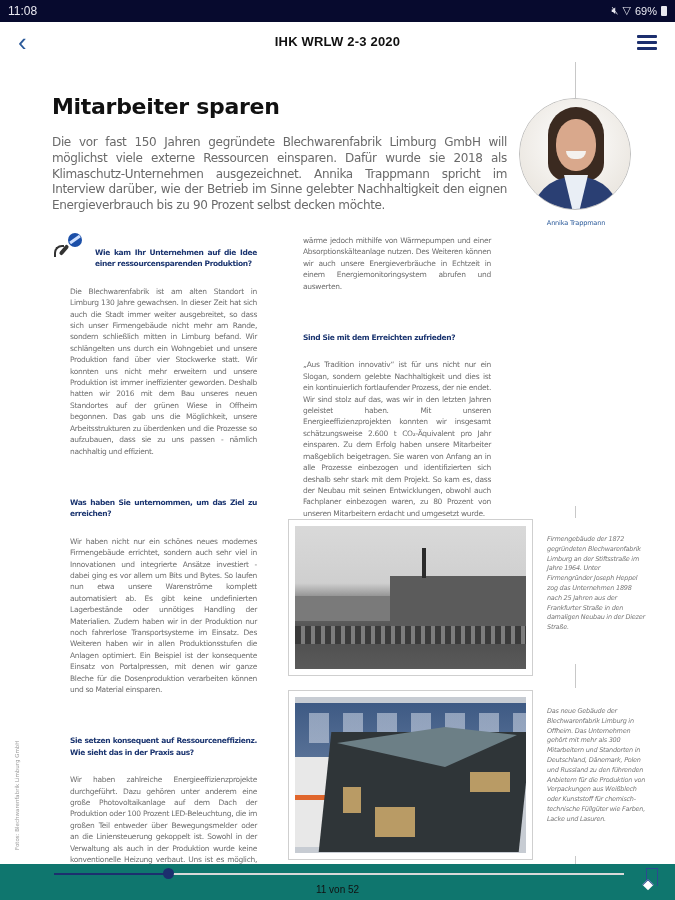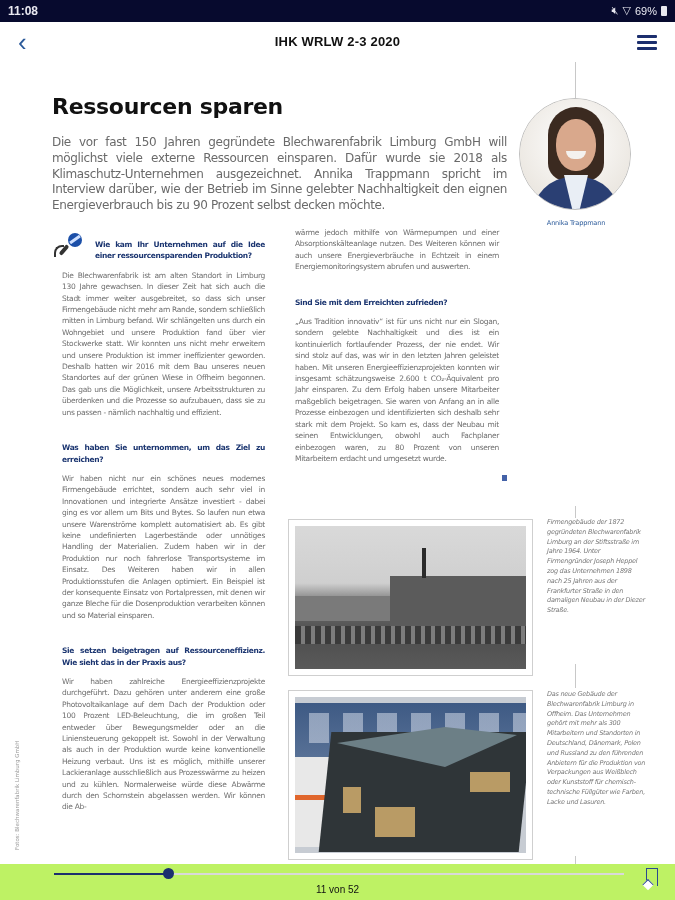--- a/index.html
+++ b/index.html
@@ -1,20 +1,20 @@
 <!DOCTYPE html>
 <html><head>
 <meta charset="utf-8">
 <style>
   * { box-sizing: border-box; margin: 0; padding: 0; }
   html, body { width: 675px; height: 900px; overflow: hidden; background: #ffffff; }
   body { font-family: "Liberation Sans", sans-serif; position: relative; }
 
   .statusbar { position: absolute; left: 0; top: 0; width: 675px; height: 22px; background: #070a2e; color: #e8e8f0; font-size: 12px; }
-  .statusbar .time { position: absolute; left: 8px; top: 4px; font-weight: bold; text-align: center; }
+  .statusbar .time { position: absolute; left: 8px; top: 4px; font-weight: normal; text-align: center; }
   .statusbar .right { position: absolute; right: 8px; top: 4px; display: flex; align-items: center; gap: 4px; font-size: 11px; }
   .statusbar .batt { display: inline-block; width: 6px; height: 10px; background: #e8e8f0; border-radius: 1px; }
 
   .appbar { position: absolute; left: 0; top: 22px; width: 675px; height: 42px; background: #fff; }
   .appbar .back { position: absolute; left: 18px; top: 6px; font-size: 26px; color: #2b5a9a; cursor: pointer; line-height: 28px; }
   .appbar .title { position: absolute; left: 0; right: 0; top: 12px; text-align: center; font-size: 13px; font-weight: bold; color: #111; letter-spacing: 0.2px; }
   .appbar .menu { position: absolute; right: 18px; top: 13px; width: 20px; height: 16px; cursor: pointer; }
   .appbar .menu span { display: block; height: 3px; background: #1c2f6e; margin-bottom: 3px; border-radius: 1px; }
 
   .page { position: absolute; left: 0; top: 64px; width: 675px; height: 800px; background: #fff; }
@@ -30,21 +30,21 @@
   .portrait .face { position: absolute; left: 36px; top: 20px; width: 40px; height: 52px; border-radius: 48%; background: #d9a88c; }
   .portrait .smile { position: absolute; left: 46px; top: 52px; width: 20px; height: 8px; border-radius: 0 0 10px 10px; background: #f4f1ee; }
   .portrait .jacket { position: absolute; left: 12px; top: 78px; width: 88px; height: 50px; border-radius: 40px 40px 0 0; background: #2a3f73; }
   .portrait .shirt { position: absolute; left: 44px; top: 76px; width: 24px; height: 40px; background: #e9eef5; clip-path: polygon(0 0, 100% 0, 60% 100%, 40% 100%); }
 
   .caption-person { position: absolute; left: 522px; top: 219px; width: 108px; font-size: 6.6px; line-height: 9.6px; color: #444; text-align: center; font-family: "DejaVu Sans", sans-serif; letter-spacing: -0.2px; }
   .caption-person .name { color: #2b5a9a; }
 
   .col { position: absolute; font-family: "DejaVu Sans", sans-serif; font-size: 7.5px; line-height: 11.4px; color: #6e6e6e; letter-spacing: -0.3px; text-align: justify; }
   .col .q { color: #1b3570; font-weight: bold; letter-spacing: -0.35px; }
-  .col p { margin: 8px; }
+  .col p { margin: 16px; }
   .col1 { left: 54px; top: 231px; width: 219px; }
   .col2 { left: 287px; top: 219px; width: 220px; }
   .mic { float: left; width: 38px; height: 30px; position: relative; margin-right: 3px; }
   .mic .head { position: absolute; left: 14px; top: 2px; width: 14px; height: 14px; border-radius: 50%; background: #1b4fa8; }
   .mic .band { position: absolute; left: 15px; top: 7px; width: 12px; height: 3px; background: #cfe0ff; transform: rotate(-35deg); }
   .mic .stick { position: absolute; left: 8px; top: 13px; width: 4px; height: 12px; background: #333; transform: rotate(40deg); border-radius: 2px; }
   .mic .cord { position: absolute; left: 0px; top: 14px; width: 10px; height: 12px; border: 2px solid #333; border-right: none; border-bottom: none; border-radius: 8px 0 0 0; }
   .endmark { display: inline-block; width: 5px; height: 6px; background: #4462a8; margin-left: 4px; vertical-align: baseline; float: right; margin-top: 3px; }
 
   .photo { position: absolute; border: 1px solid #cfcfcf; padding: 6px; background: #fff; }
@@ -58,30 +58,30 @@
   .old .row { position: absolute; left: 0; top: 100px; width: 100%; height: 18px; background: repeating-linear-gradient(90deg, #3a3a3a 0 6px, #7c7c7c 6px 10px); }
   .new { background: #c7ccd3; }
   .new .roof { position: absolute; left: 0; top: 6px; width: 100%; height: 60px; background: linear-gradient(180deg, #3e5a84 0%, #5a7398 100%); }
   .new .roofstripes { position: absolute; left: 0; top: 16px; width: 100%; height: 30px; background: repeating-linear-gradient(90deg, transparent 0 14px, rgba(230,235,245,0.6) 14px 34px); opacity: 0.8; }
   .new .wall { position: absolute; left: 0; top: 60px; width: 40px; height: 90px; background: #e8e8e8; }
   .new .orange { position: absolute; left: 0; top: 98px; width: 40px; height: 5px; background: #e0662c; }
   .new .cube { position: absolute; left: 30px; top: 35px; width: 200px; height: 120px; background: #2f3538; transform: skewX(-6deg); }
   .new .cubetop { position: absolute; left: 42px; top: 30px; width: 180px; height: 40px; background: #6c7f86; clip-path: polygon(0 40%, 60% 0, 100% 20%, 60% 100%); }
   .new .win { position: absolute; background: #c9a66a; opacity: 0.9; }
 
-  .caption-photo { position: absolute; left: 547px; width: 100px; font-family: "DejaVu Sans", sans-serif; font-style: italic; font-size: 6.5px; line-height: 9.8px; color: #777; letter-spacing: -0.25px; }
+  .caption-photo { position: absolute; left: 547px; width: 100px; font-family: "DejaVu Sans", sans-serif; font-style: italic; font-size: 6.5px; line-height: 9.8px; color: #777; letter-spacing: -0.25px; margin-top: 17px; }
   .cap1 { top: 518px; }
   .cap2 { top: 690px; }
   .vline-mid { position: absolute; left: 575px; top: 506px; width: 1px; height: 12px; background: #c8c8c8; }
   .vline-mid2 { position: absolute; left: 575px; top: 664px; width: 1px; height: 24px; background: #c8c8c8; }
   .vline-bot { position: absolute; left: 575px; top: 856px; width: 1px; height: 10px; background: #c8c8c8; }
 
   .photo-credit { position: absolute; left: 14px; top: 850px; transform: rotate(-90deg); transform-origin: left top; font-size: 5.5px; color: #999; font-family: "DejaVu Sans", sans-serif; white-space: nowrap; }
 
-  .footer { position: absolute; left: 0; top: 864px; width: 675px; height: 36px; background: #bef264; }
+  .footer { position: absolute; left: 0; top: 864px; width: 675px; height: 36px; background: #0f766e; }
   .slider { position: absolute; left: 54px; top: 9px; width: 570px; height: 2px; background: #d9d9d9; cursor: pointer; }
   .slider .fill { position: absolute; left: 0; top: 0; height: 2px; background: #1c2f6e; }
   .slider .knob { position: absolute; top: -5px; width: 11px; height: 11px; border-radius: 50%; background: #1c2f6e; margin-left: -5px; cursor: grab; }
   .pagenum { position: absolute; left: 0; right: 0; top: 20px; text-align: center; font-size: 10px; color: #111; }
   .bookmark { position: absolute; right: 17px; top: 4px; width: 12px; height: 18px; border: 1.6px solid #2b4a8e; border-bottom: none; cursor: pointer; }
   .bookmark::after { content: ""; position: absolute; left: 1px; bottom: -1px; width: 7px; height: 7px; border-left: 1.6px solid #2b4a8e; border-top: 1.6px solid #2b4a8e; transform: rotate(45deg); transform-origin: left top; background: #fff; }
 </style>
 </head>
 <body>
 
@@ -104,21 +104,21 @@
     <span></span>
       <span></span>
       <span></span>
   </div>
 </div>
 
 <div class="page"></div>
 
 <div class="vline-top"></div>
 
-<h1 class="headline">Ressourcen sparen</h1>
+<h1 class="headline">Mitarbeiter sparen</h1>
 <p class="lead">Die vor fast 150 Jahren gegründete Blechwarenfabrik Limburg GmbH will möglichst viele externe Ressourcen einsparen. Dafür wurde sie 2018 als Klimaschutz-Unternehmen ausgezeichnet. Annika Trappmann spricht im Interview darüber, wie der Betrieb im Sinne gelebter Nachhaltigkeit den eignen Energieverbrauch bis zu 90 Prozent selbst decken möchte.</p>
 
 <div class="portrait">
   <div class="bg"></div>
   <div class="hair"></div>
   <div class="face"></div>
   <div class="smile"></div>
   <div class="jacket"></div>
   <div class="shirt"></div>
 </div>
@@ -132,21 +132,21 @@
     <div class="stick"></div>
     <div class="head"></div>
     <div class="band"></div>
   </div>
   <p class="q">Wie kam Ihr Unternehmen auf die Idee einer ressourcensparenden Produktion?</p>
   <p style="text-indent:0;">Die Blechwarenfabrik ist am alten Standort in Limburg 130 Jahre gewachsen. In dieser Zeit hat sich auch die Stadt immer weiter ausgebreitet, so dass sich unser Firmengebäude nicht mehr am Rande, sondern schließlich mitten in Limburg befand. Wir schlängelten uns durch ein Wohngebiet und unsere Produktion fand über vier Stockwerke statt. Wir konnten uns nicht mehr erweitern und unsere Produktion ist immer ineffizienter geworden. Deshalb hatten wir 2016 mit dem Bau unseres neuen Standortes auf der grünen Wiese in Offheim begonnen. Das gab uns die Möglichkeit, unsere Arbeitsstrukturen zu überdenken und die Prozesse so aufzubauen, dass sie zu uns passen - nämlich nachhaltig und effizient.</p>
   <p style="height:8px"></p>
   <p class="q">Was haben Sie unternommen, um das Ziel zu erreichen?</p>
   <p>Wir haben nicht nur ein schönes neues modernes Firmengebäude errichtet, sondern auch sehr viel in Innovationen und integrierte Ansätze investiert - dabei ging es vor allem um Bits und Bytes. So laufen nun etwa unsere Warenströme komplett automatisiert ab. Es gibt keine undefinierten Lagerbestände oder unnötiges Handling der Materialien. Zudem haben wir in der Produktion nur noch fahrerlose Transportsysteme im Einsatz. Des Weiteren haben wir in allen Produktionsstufen die Anlagen optimiert. Ein Beispiel ist der konsequente Einsatz von Portalpressen, mit denen wir ganze Bleche für die Dosenproduktion verarbeiten können und so Material einsparen.</p>
   <p style="height:8px"></p>
-  <p class="q">Sie setzen beigetragen auf Ressourceneffizienz. Wie sieht das in der Praxis aus?</p>
+  <p class="q">Sie setzen konsequent auf Ressourceneffizienz. Wie sieht das in der Praxis aus?</p>
   <p>Wir haben zahlreiche Energieeffizienzprojekte durchgeführt. Dazu gehören unter anderem eine große Photovoltaikanlage auf dem Dach der Produktion oder 100 Prozent LED-Beleuchtung, die im großen Teil entweder über Bewegungsmelder oder an die Liniensteuerung gekoppelt ist. Sowohl in der Verwaltung als auch in der Produktion wurde keine konventionelle Heizung verbaut. Uns ist es möglich, mithilfe unserer Lackieranlage ausschließlich aus Prozesswärme zu heizen und zu kühlen. Normalerweise würde diese Abwärme durch den Schornstein abgelassen werden. Wir können die Ab-</p>
 </div>
 
 <div class="col col2">
   <p>wärme jedoch mithilfe von Wärmepumpen und einer Absorptionskälteanlage nutzen. Des Weiteren können wir auch unsere Energieverbräuche in Echtzeit in einem Energiemonitoringsystem abrufen und auswerten.</p>
   <p style="height:8px"></p>
   <p class="q">Sind Sie mit dem Erreichten zufrieden?</p>
   <p>„Aus Tradition innovativ“ ist für uns nicht nur ein Slogan, sondern gelebte Nachhaltigkeit und dies ist ein kontinuierlich fortlaufender Prozess, der nie endet. Wir sind stolz auf das, was wir in den letzten Jahren geleistet haben. Mit unseren Energieeffizienzprojekten konnten wir insgesamt schätzungsweise 2.600 t CO₂-Äquivalent pro Jahr einsparen. Zu dem Erfolg haben unsere Mitarbeiter maßgeblich beigetragen. Sie waren von Anfang an in alle Prozesse einbezogen und identifizierten sich deshalb sehr stark mit dem Projekt. So kam es, dass der Neubau mit seinen Entwicklungen, obwohl auch Fachplaner einbezogen waren, zu 80 Prozent von unseren Mitarbeitern erdacht und umgesetzt wurde.</p>
   <span class="endmark"></span>
 </div>

